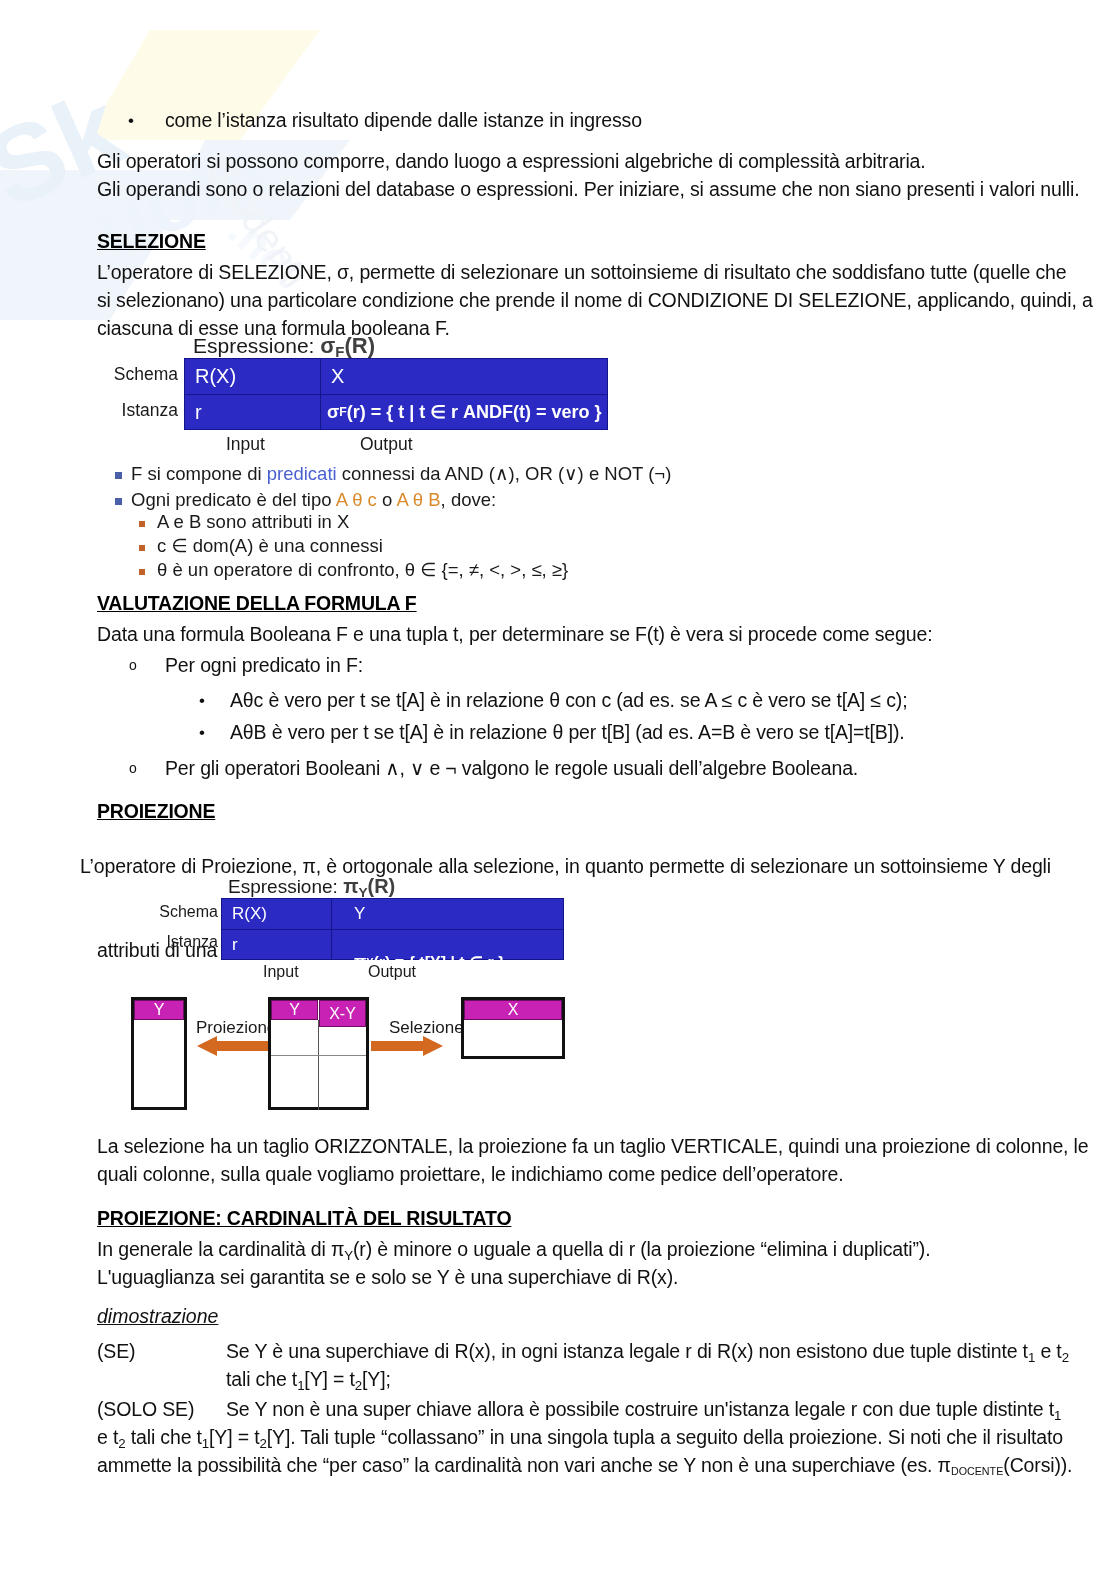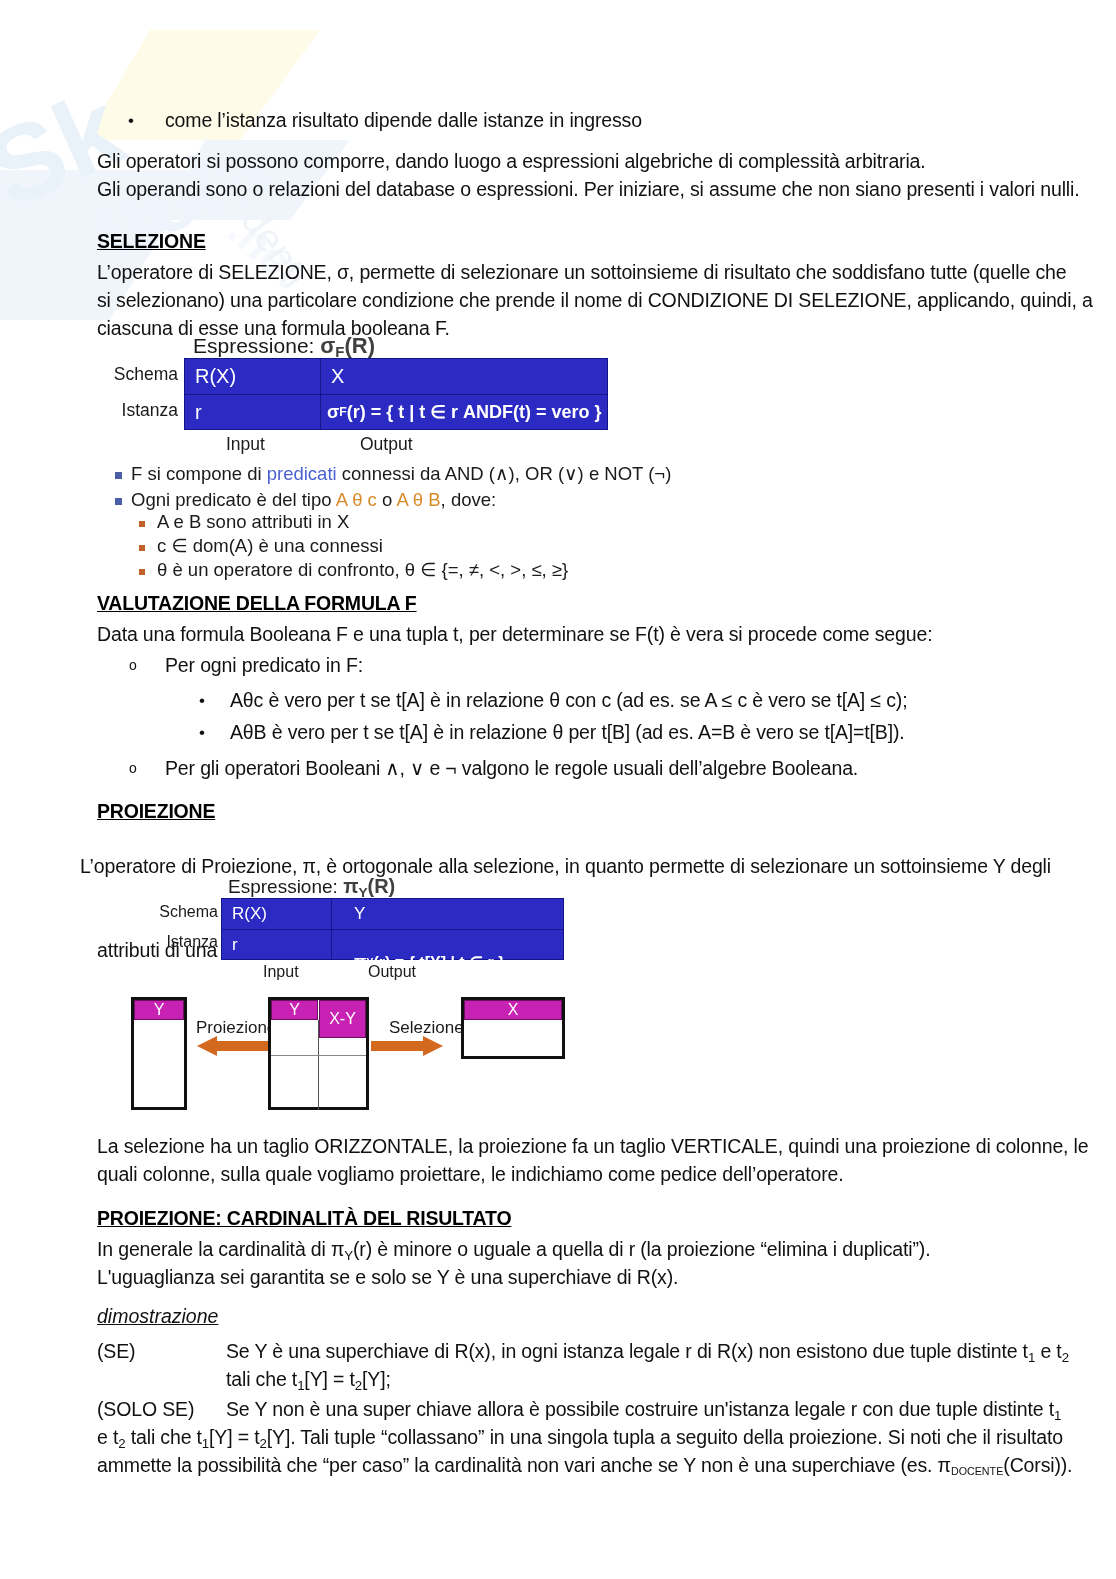--- a/index.html
+++ b/index.html
@@ -303,21 +303,21 @@
       <div class="dia-box" style="left:131px; top:997px; width:56px; height:113px;"></div>
       <div class="dia-hdr" style="left:134px; top:1000px; width:50px; height:20px;">Y</div>
 
       <div class="dia-label" style="left:196px; top:1018px;">Proiezione</div>
       <svg class="arrow" style="left:197px; top:1036px;" width="72" height="20" viewBox="0 0 72 20">
         <polygon points="0,10 20,0 20,5 72,5 72,15 20,15 20,20" fill="#d2691e"></polygon>
       </svg>
 
       <div class="dia-box" style="left:268px; top:997px; width:101px; height:113px;"></div>
       <div class="dia-hdr" style="left:271px; top:1000px; width:47px; height:20px;">Y</div>
-      <div class="dia-hdr" style="left:319px; top:1000px; width:47px; height:38px;">X-Y</div>
+      <div class="dia-hdr" style="left:319px; top:1000px; width:47px; height:27px;">X-Y</div>
       <div class="dia-vline" style="left:318px; top:1020px; height:90px;"></div>
       <div class="dia-hline" style="left:271px; top:1055px; width:95px;"></div>
 
       <div class="dia-label" style="left:389px; top:1018px;">Selezione</div>
       <svg class="arrow" style="left:371px; top:1036px;" width="72" height="20" viewBox="0 0 72 20">
         <polygon points="72,10 52,0 52,5 0,5 0,15 52,15 52,20" fill="#d2691e"></polygon>
       </svg>
 
       <div class="dia-box" style="left:461px; top:997px; width:104px; height:62px;"></div>
       <div class="dia-hdr" style="left:464px; top:1000px; width:98px; height:20px;">X</div>

